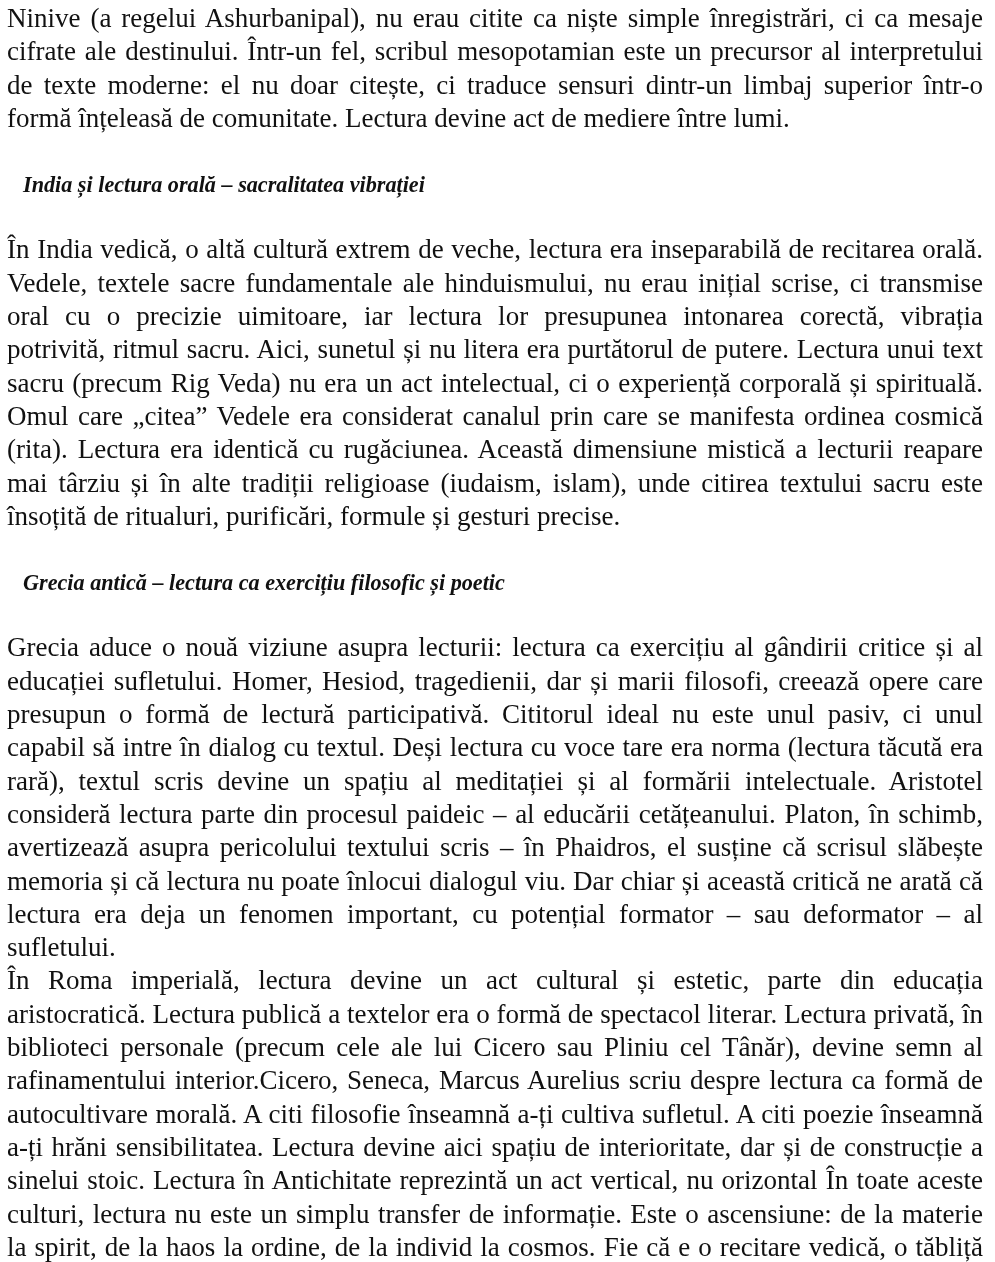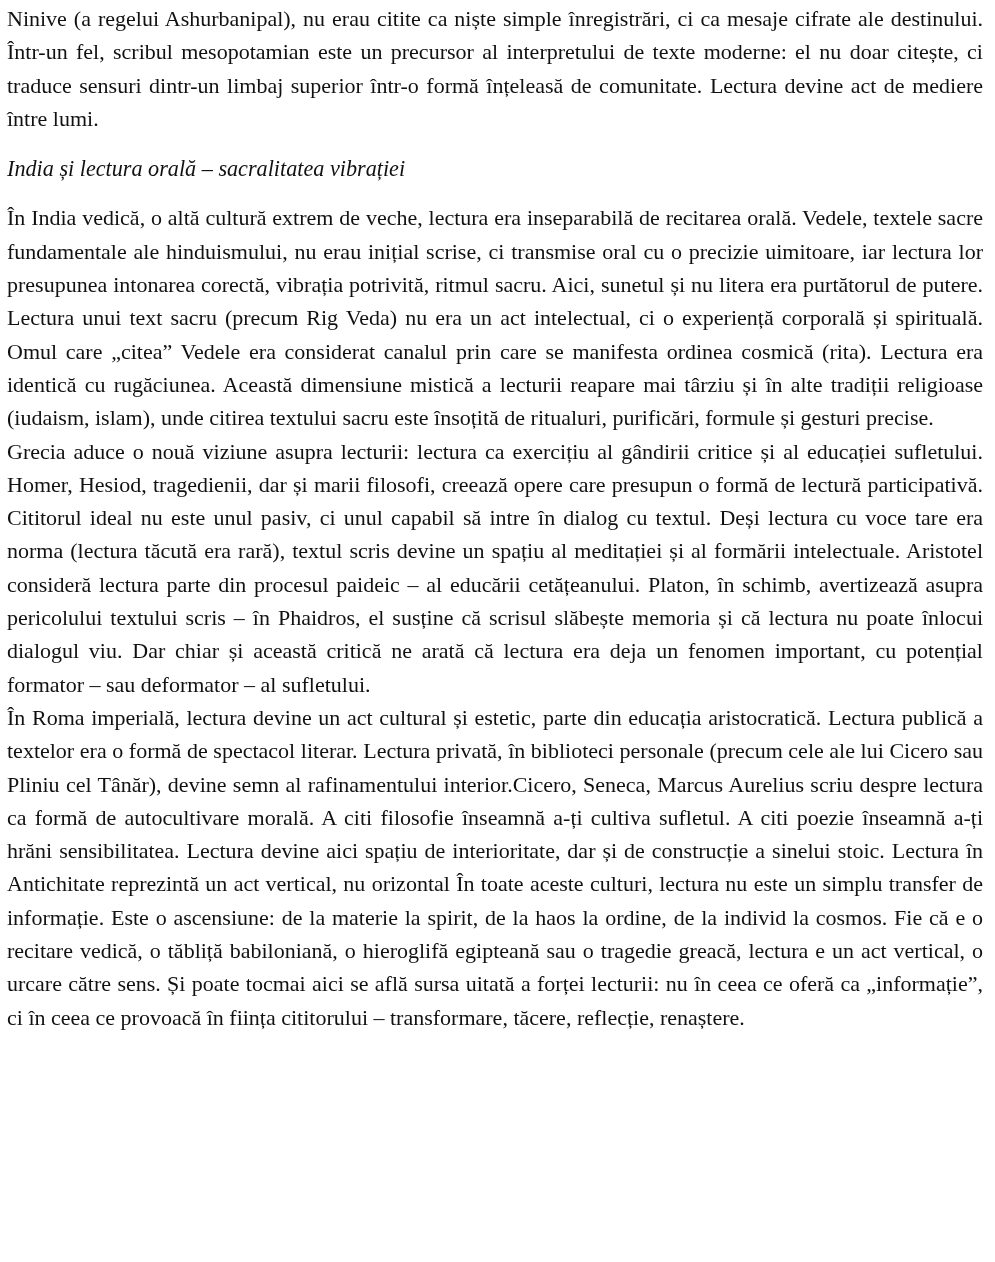--- a/index.html
+++ b/index.html
@@ -16,45 +16,46 @@
       color: #111111;
     }
     .page {
       position: absolute;
       left: 7px;
       top: 0px;
       width: 976px;
     }
     p {
       margin: 0;
-      font-size: 22px;
+      font-size: 27px;
       line-height: 33.3px;
       text-align: justify;
       text-align-last: left;
     }
     p.first {
       margin-top: 2px;
     }
     h2 {
-      margin: 0;
+      margin: 16px;
       font-size: 22.2px;
       line-height: 33.3px;
-      font-weight: normal;
+      font-weight: bold;
       font-style: italic;
       padding-top: 17px;
       padding-bottom: 16px;
     }
   </style>
 </head>
 <body>
 
 <div class="page">
 
   <p class="first">Ninive (a regelui Ashurbanipal), nu erau citite ca niște simple înregistrări, ci ca mesaje cifrate ale destinului. Într-un fel, scribul mesopotamian este un precursor al interpretului de texte moderne: el nu doar citește, ci traduce sensuri dintr-un limbaj superior într-o formă înțeleasă de comunitate. Lectura devine act de mediere între lumi.</p>
 
   <h2>India și lectura orală – sacralitatea vibrației</h2>
   <p>În India vedică, o altă cultură extrem de veche, lectura era inseparabilă de recitarea orală. Vedele, textele sacre fundamentale ale hinduismului, nu erau inițial scrise, ci transmise oral cu o precizie uimitoare, iar lectura lor presupunea intonarea corectă, vibrația potrivită, ritmul sacru. Aici, sunetul și nu litera era purtătorul de putere. Lectura unui text sacru (precum Rig Veda) nu era un act intelectual, ci o experiență corporală și spirituală. Omul care „citea” Vedele era considerat canalul prin care se manifesta ordinea cosmică (rita). Lectura era identică cu rugăciunea. Această dimensiune mistică a lecturii reapare mai târziu și în alte tradiții religioase (iudaism, islam), unde citirea textului sacru este însoțită de ritualuri, purificări, formule și gesturi precise.</p>
 
+  <h2>Grecia antică – lectura ca exercițiu filosofic și poetic</h2>
   <p>Grecia aduce o nouă viziune asupra lecturii: lectura ca exercițiu al gândirii critice și al educației sufletului. Homer, Hesiod, tragedienii, dar și marii filosofi, creează opere care presupun o formă de lectură participativă. Cititorul ideal nu este unul pasiv, ci unul capabil să intre în dialog cu textul. Deși lectura cu voce tare era norma (lectura tăcută era rară), textul scris devine un spațiu al meditației și al formării intelectuale. Aristotel consideră lectura parte din procesul paideic – al educării cetățeanului. Platon, în schimb, avertizează asupra pericolului textului scris – în Phaidros, el susține că scrisul slăbește memoria și că lectura nu poate înlocui dialogul viu. Dar chiar și această critică ne arată că lectura era deja un fenomen important, cu potențial formator – sau deformator – al sufletului.</p>
 
   <p>În Roma imperială, lectura devine un act cultural și estetic, parte din educația aristocratică. Lectura publică a textelor era o formă de spectacol literar. Lectura privată, în biblioteci personale (precum cele ale lui Cicero sau Pliniu cel Tânăr), devine semn al rafinamentului interior.Cicero, Seneca, Marcus Aurelius scriu despre lectura ca formă de autocultivare morală. A citi filosofie înseamnă a-ți cultiva sufletul. A citi poezie înseamnă a-ți hrăni sensibilitatea. Lectura devine aici spațiu de interioritate, dar și de construcție a sinelui stoic. Lectura în Antichitate reprezintă un act vertical, nu orizontal În toate aceste culturi, lectura nu este un simplu transfer de informație. Este o ascensiune: de la materie la spirit, de la haos la ordine, de la individ la cosmos. Fie că e o recitare vedică, o tăbliță babiloniană, o hieroglifă egipteană sau o tragedie greacă, lectura e un act vertical, o urcare către sens. Și poate tocmai aici se află sursa uitată a forței lecturii: nu în ceea ce oferă ca „informație”, ci în ceea ce provoacă în ființa cititorului – transformare, tăcere, reflecție, renaștere.</p>
 
 </div>
 
 </body></html>

